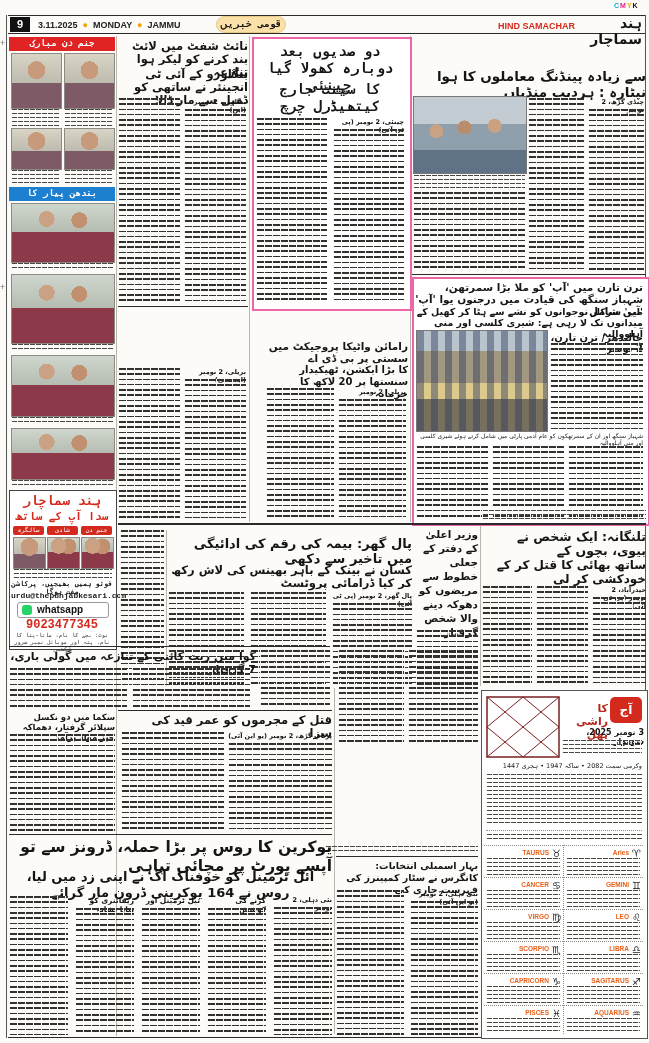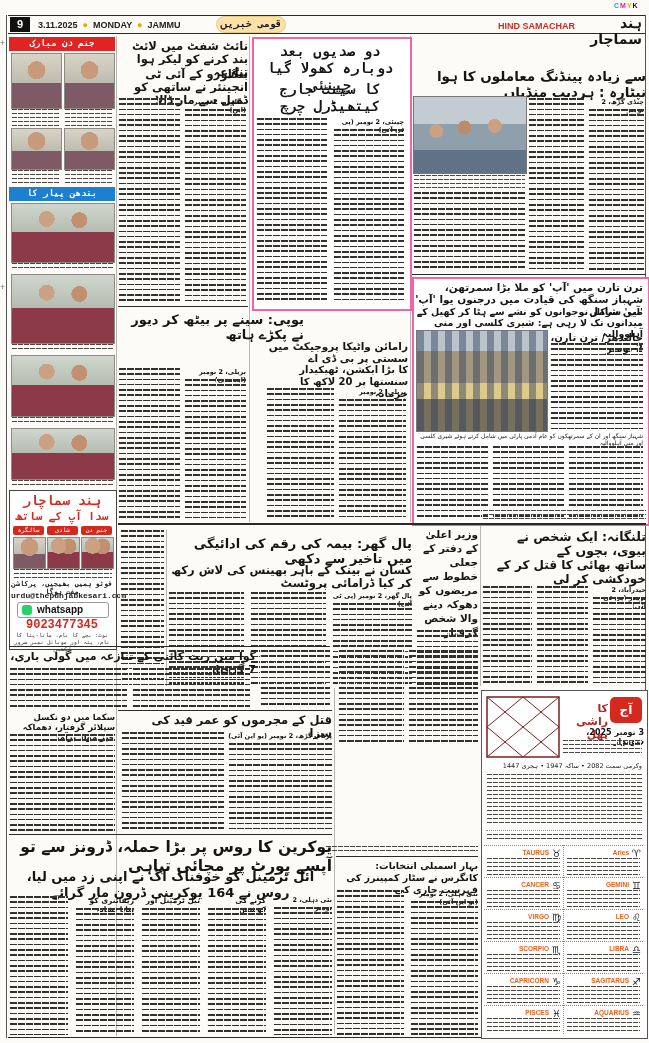--- a/index.html
+++ b/index.html
@@ -118,21 +118,20 @@
   <div class="abs lat bold ctr" style="left:11px;top:618px;width:102px;font-size:12px;color:#d42a1e;text-align:center;">9023477345</div>
   <div class="abs urdu ctr" style="left:12px;top:632px;width:100px;font-size:5.5px;text-align:center;color:#333;">نوٹ: بچے کا نام، ماتا-پتا کا نام، پتہ اور موبائل نمبر ضرور لکھیں</div>
 
   <div class="abs urdu bold" style="left:118px;top:40px;width:130px;font-size:11.5px;line-height:13px;">نائٹ شفٹ میں لائٹ بند کرنے کو لیکر ہوا تنازعہ</div>
   <div class="abs urdu bold" style="left:118px;top:68px;width:130px;font-size:11.5px;line-height:13px;">بنگلورو کے آئی ٹی انجینئر نے ساتھی کو ڈمبل سے مار ڈالا</div>
   <div class="abs urdu bold" style="left:184px;top:98px;width:62px;font-size:6.5px;">بنگلورو، 2 نومبر (این)</div>
   <div class="abs ftxt" style="left:184px;top:109px;width:62px;height:192px;"></div>
   <div class="abs ftxt" style="left:118px;top:98px;width:62px;height:203px;"></div>
   <div class="abs hrule" style="left:118px;top:306px;width:130px;height:1px;"></div>
 
-  <div class="abs urdu bold" style="left:118px;top:312px;width:186px;font-size:13px;line-height:15px;">یوپی: سینے پر بیٹھ کر دیور نے پکڑے ہاتھ</div>
   <div class="abs urdu bold" style="left:184px;top:368px;width:62px;font-size:6.5px;">بریلی، 2 نومبر (ایجنسی)</div>
   <div class="abs ftxt" style="left:184px;top:379px;width:62px;height:140px;"></div>
   <div class="abs ftxt" style="left:118px;top:368px;width:62px;height:151px;"></div>
 
   <div class="abs pinkbox" style="left:252px;top:37px;width:156px;height:270px;"></div>
   <div class="abs urdu bold ctr" style="left:256px;top:44px;width:148px;font-size:14px;line-height:17px;text-align:center;">دو صدیوں بعد دوبارہ کھولا گیا چینئی</div>
   <div class="abs urdu bold ctr" style="left:256px;top:82px;width:148px;font-size:14px;line-height:17px;text-align:center;">کا سینٹ جارج کیتھیڈرل چرچ</div>
   <div class="abs urdu bold" style="left:333px;top:118px;width:71px;font-size:6.5px;">چینئی، 2 نومبر (پی ٹی آئی)</div>
   <div class="abs ftxt" style="left:333px;top:129px;width:71px;height:172px;"></div>
   <div class="abs ftxt" style="left:256px;top:118px;width:71px;height:183px;"></div>

